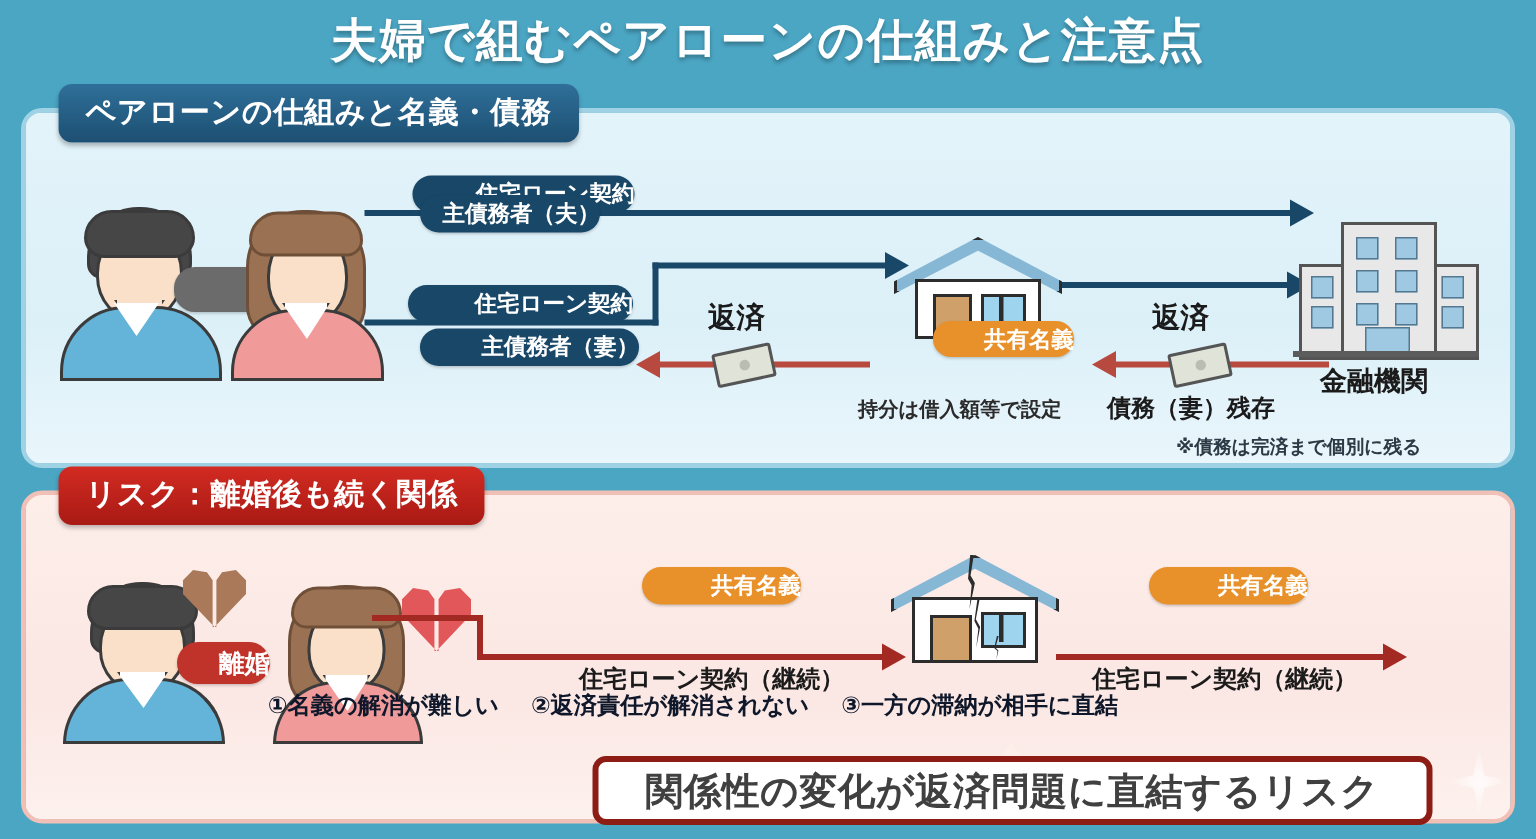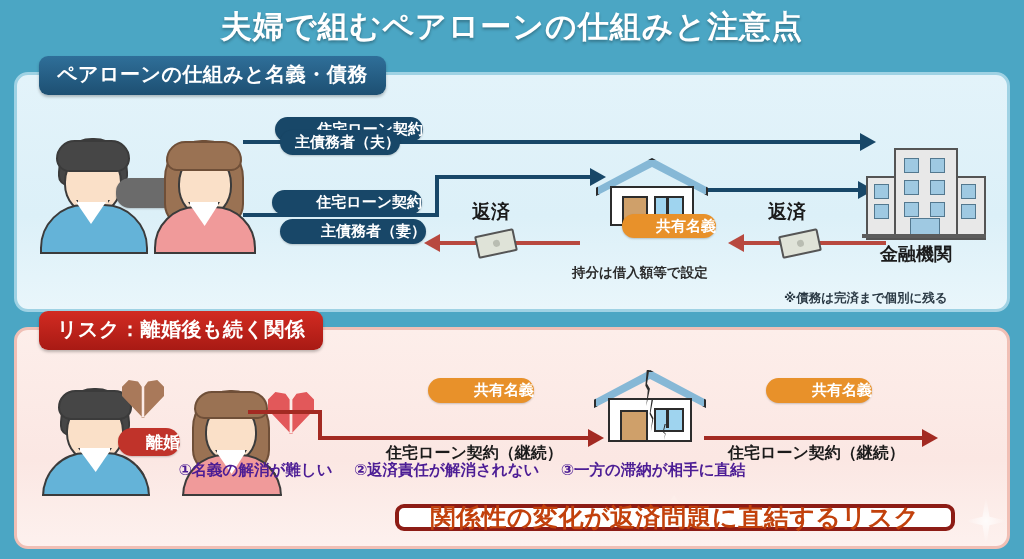--- a/index.html
+++ b/index.html
@@ -110,29 +110,29 @@
         transform:rotate(-12deg);}
   .bill:after{content:"";position:absolute;left:50%;top:50%;width:7px;height:7px;
         margin:-3.5px 0 0 -3.5px;border-radius:50%;background:#b9bdb2;}
 
   
   .bh{position:absolute;}
   .bh span{position:absolute;width:100%;height:100%;}
 
   
   .bullets{position:absolute;left:0;top:460px;width:924px;text-align:center;
-    font-size:15.5px;font-weight:bold;color:#4c1d95;white-space:nowrap;}
+    font-size:15.5px;font-weight:bold;color:#0f172a;white-space:nowrap;}
   .bullets b{font-weight:bold;margin:0 8px;}
 
   
   .banner{
-    position:absolute;left:395px;top:504px;width:560px;height:27px;
+    position:absolute;left:395px;top:504px;width:560px;height:46px;
     background:#ffffff;border:4px solid #8d1c15;border-radius:9px;
     display:flex;align-items:center;justify-content:center;
-    color:#c2410c;font-size:25px;font-weight:bold;letter-spacing:.5px;
+    color:#404040;font-size:25px;font-weight:bold;letter-spacing:.5px;
     box-sizing:border-box;
   }
   .banner-notch{
     position:absolute;left:663px;top:495px;width:22px;height:16px;
     background:#fdeeea;
     clip-path:polygon(50% 0,100% 100%,0 100%);
   }
   .sparkle{
     position:absolute;right:16px;bottom:12px;width:44px;height:52px;
     background:radial-gradient(ellipse at center, rgba(255,255,255,.95) 0%, rgba(255,255,255,0) 62%);
@@ -211,20 +211,21 @@
 
   <div class="txt" style="left:472px;top:199px;font-size:19px;">返済</div>
   <div class="ln-red" style="left:440px;top:241px;width:140px;height:4px;background:#b8493f;"></div>
   <div class="arrow-l" style="left:424px;top:234px;"></div>
   <div class="bill" style="left:476px;top:232px;width:36px;height:19px;"></div>
 
   <div class="txt" style="left:768px;top:199px;font-size:19px;">返済</div>
   <div class="ln-red" style="left:744px;top:241px;width:142px;height:4px;background:#b8493f;"></div>
   <div class="arrow-l" style="left:728px;top:234px;"></div>
   <div class="bill" style="left:780px;top:232px;width:36px;height:19px;"></div>
+  <div class="txt" style="left:738px;top:262px;font-size:16px;">債務（妻）残存</div>
 
   <div class="bank" style="left:866px;top:148px;width:116px;height:92px;">
     <div class="bk-block" style="left:0;top:28px;width:32px;height:60px;"></div>
     <div class="bk-block" style="left:84px;top:28px;width:32px;height:60px;"></div>
     <div class="bk-block" style="left:28px;top:0;width:60px;height:88px;"></div>
     <div class="bk-win" style="left:8px;top:36px;width:13px;height:13px;"></div>
     <div class="bk-win" style="left:8px;top:56px;width:13px;height:13px;"></div>
     <div class="bk-win" style="left:95px;top:36px;width:13px;height:13px;"></div>
     <div class="bk-win" style="left:95px;top:56px;width:13px;height:13px;"></div>
     <div class="bk-win" style="left:38px;top:10px;width:13px;height:13px;"></div>

